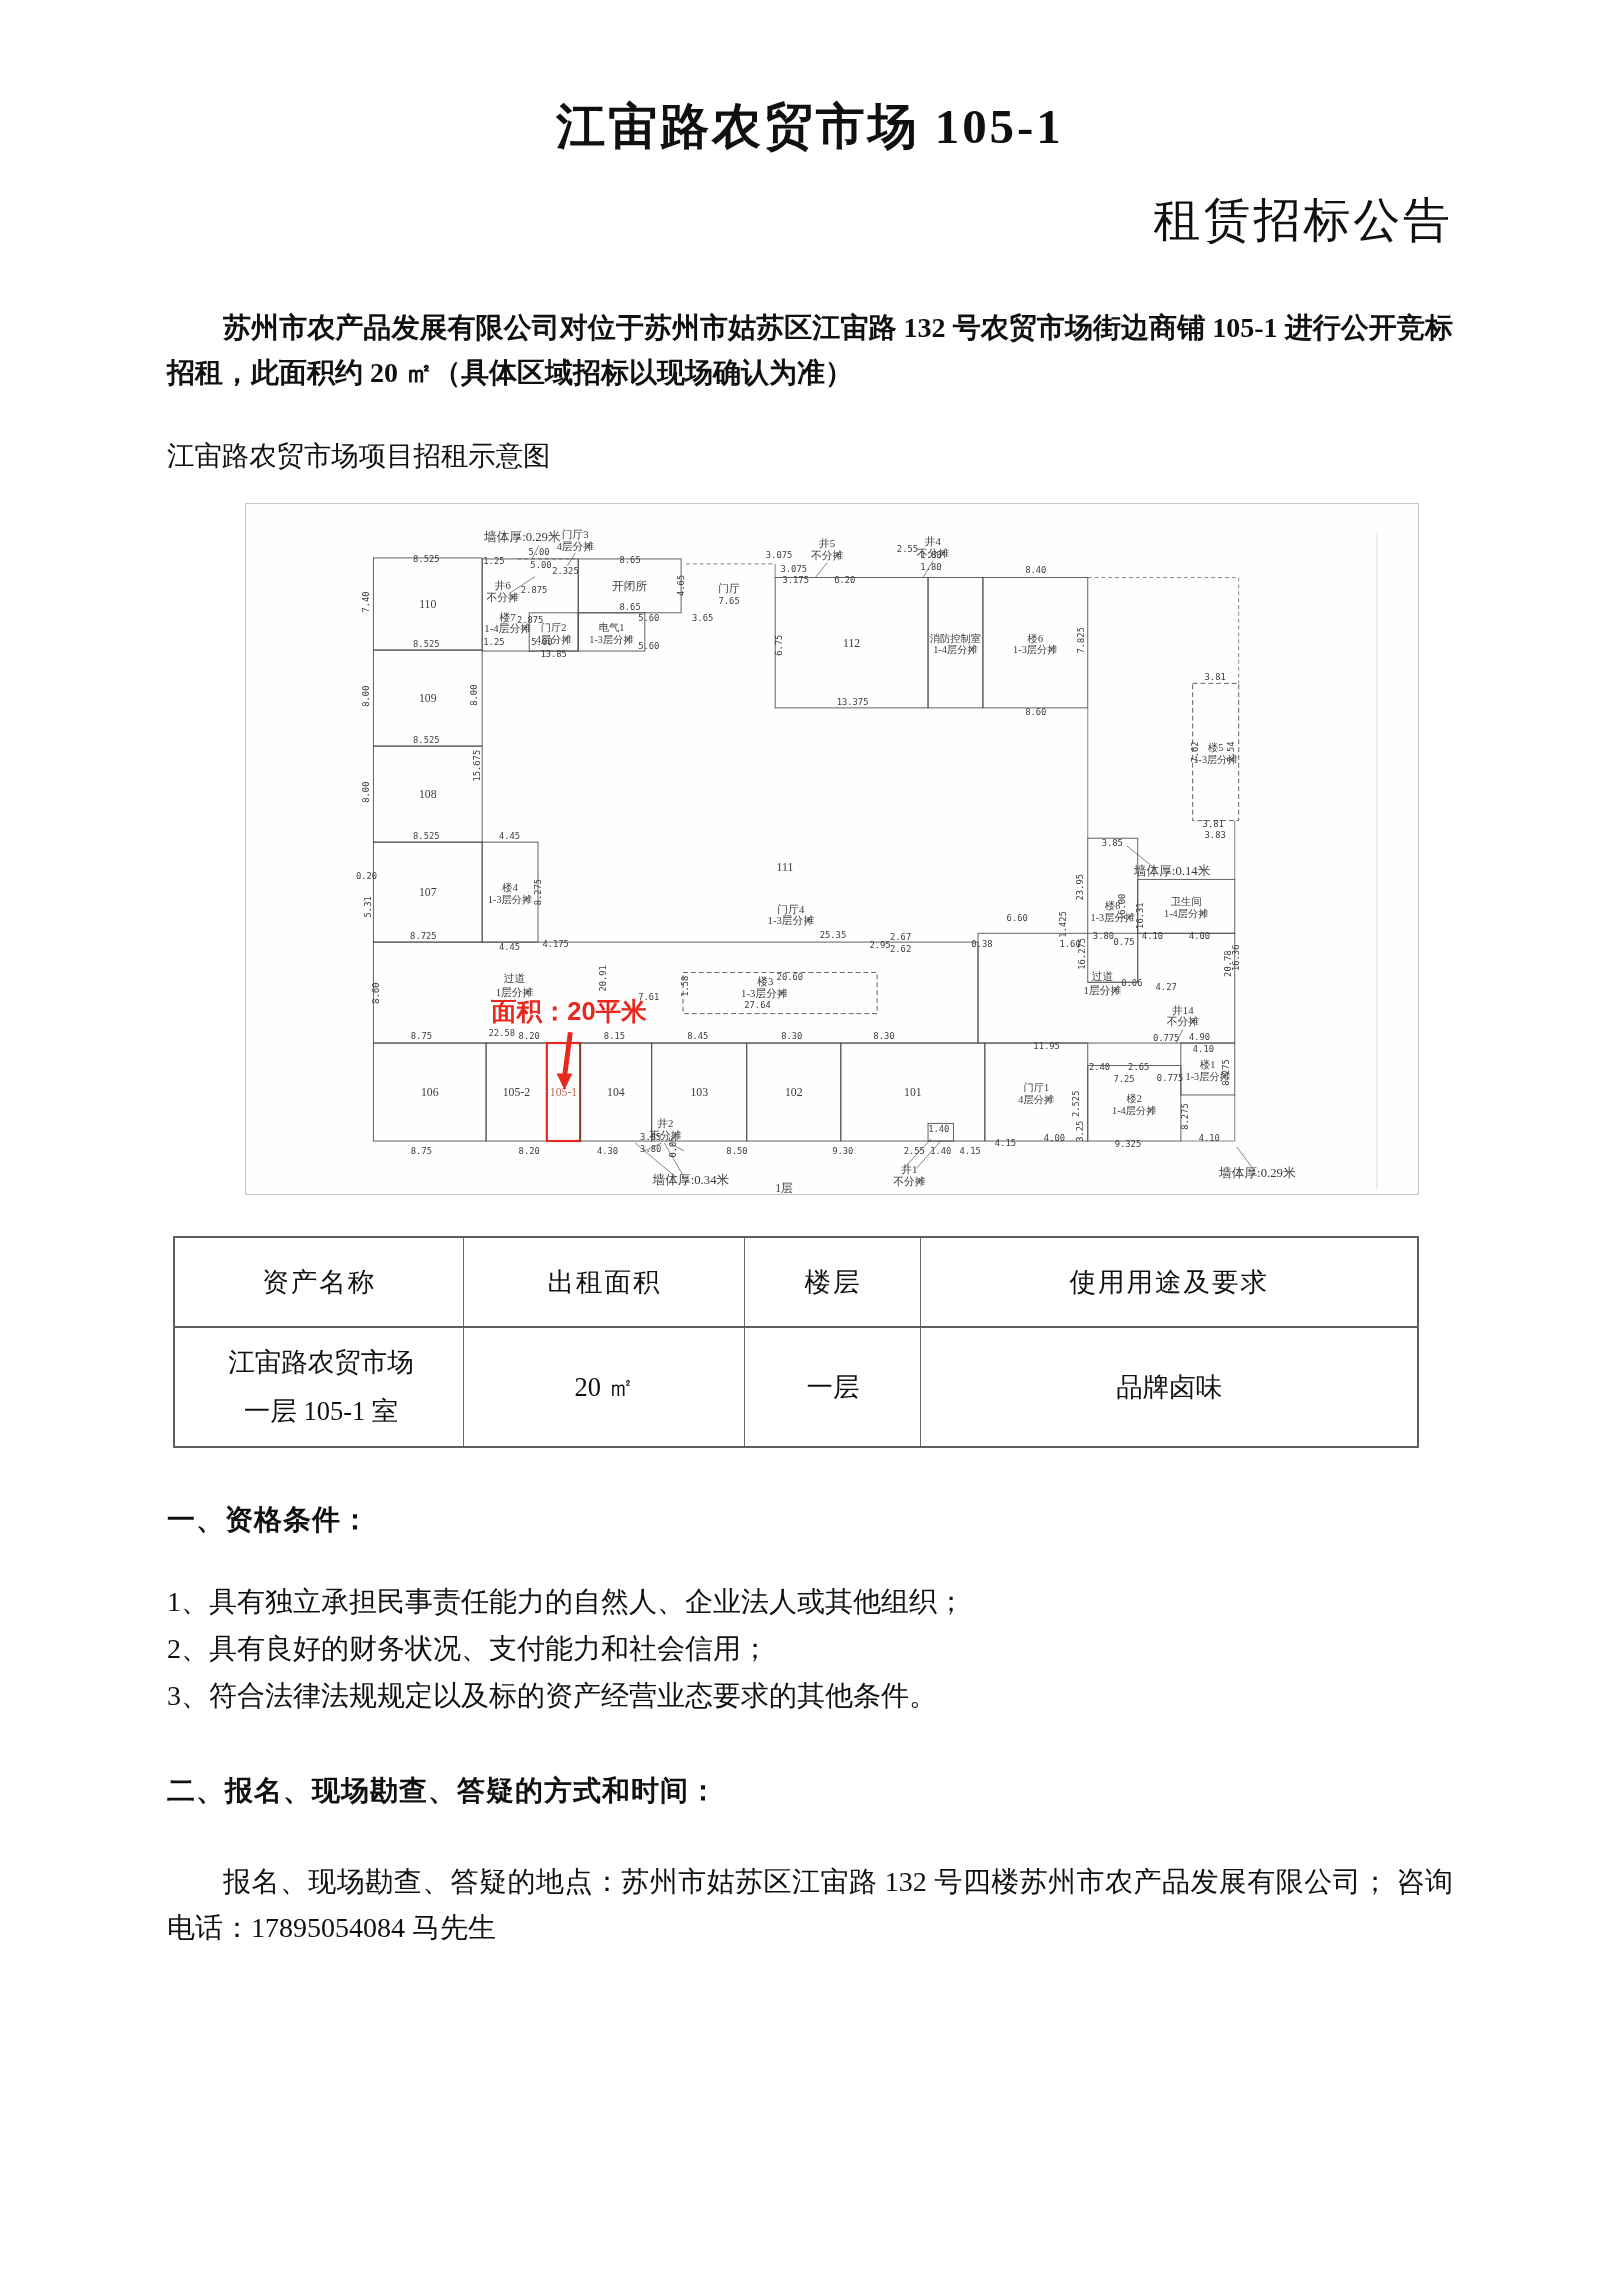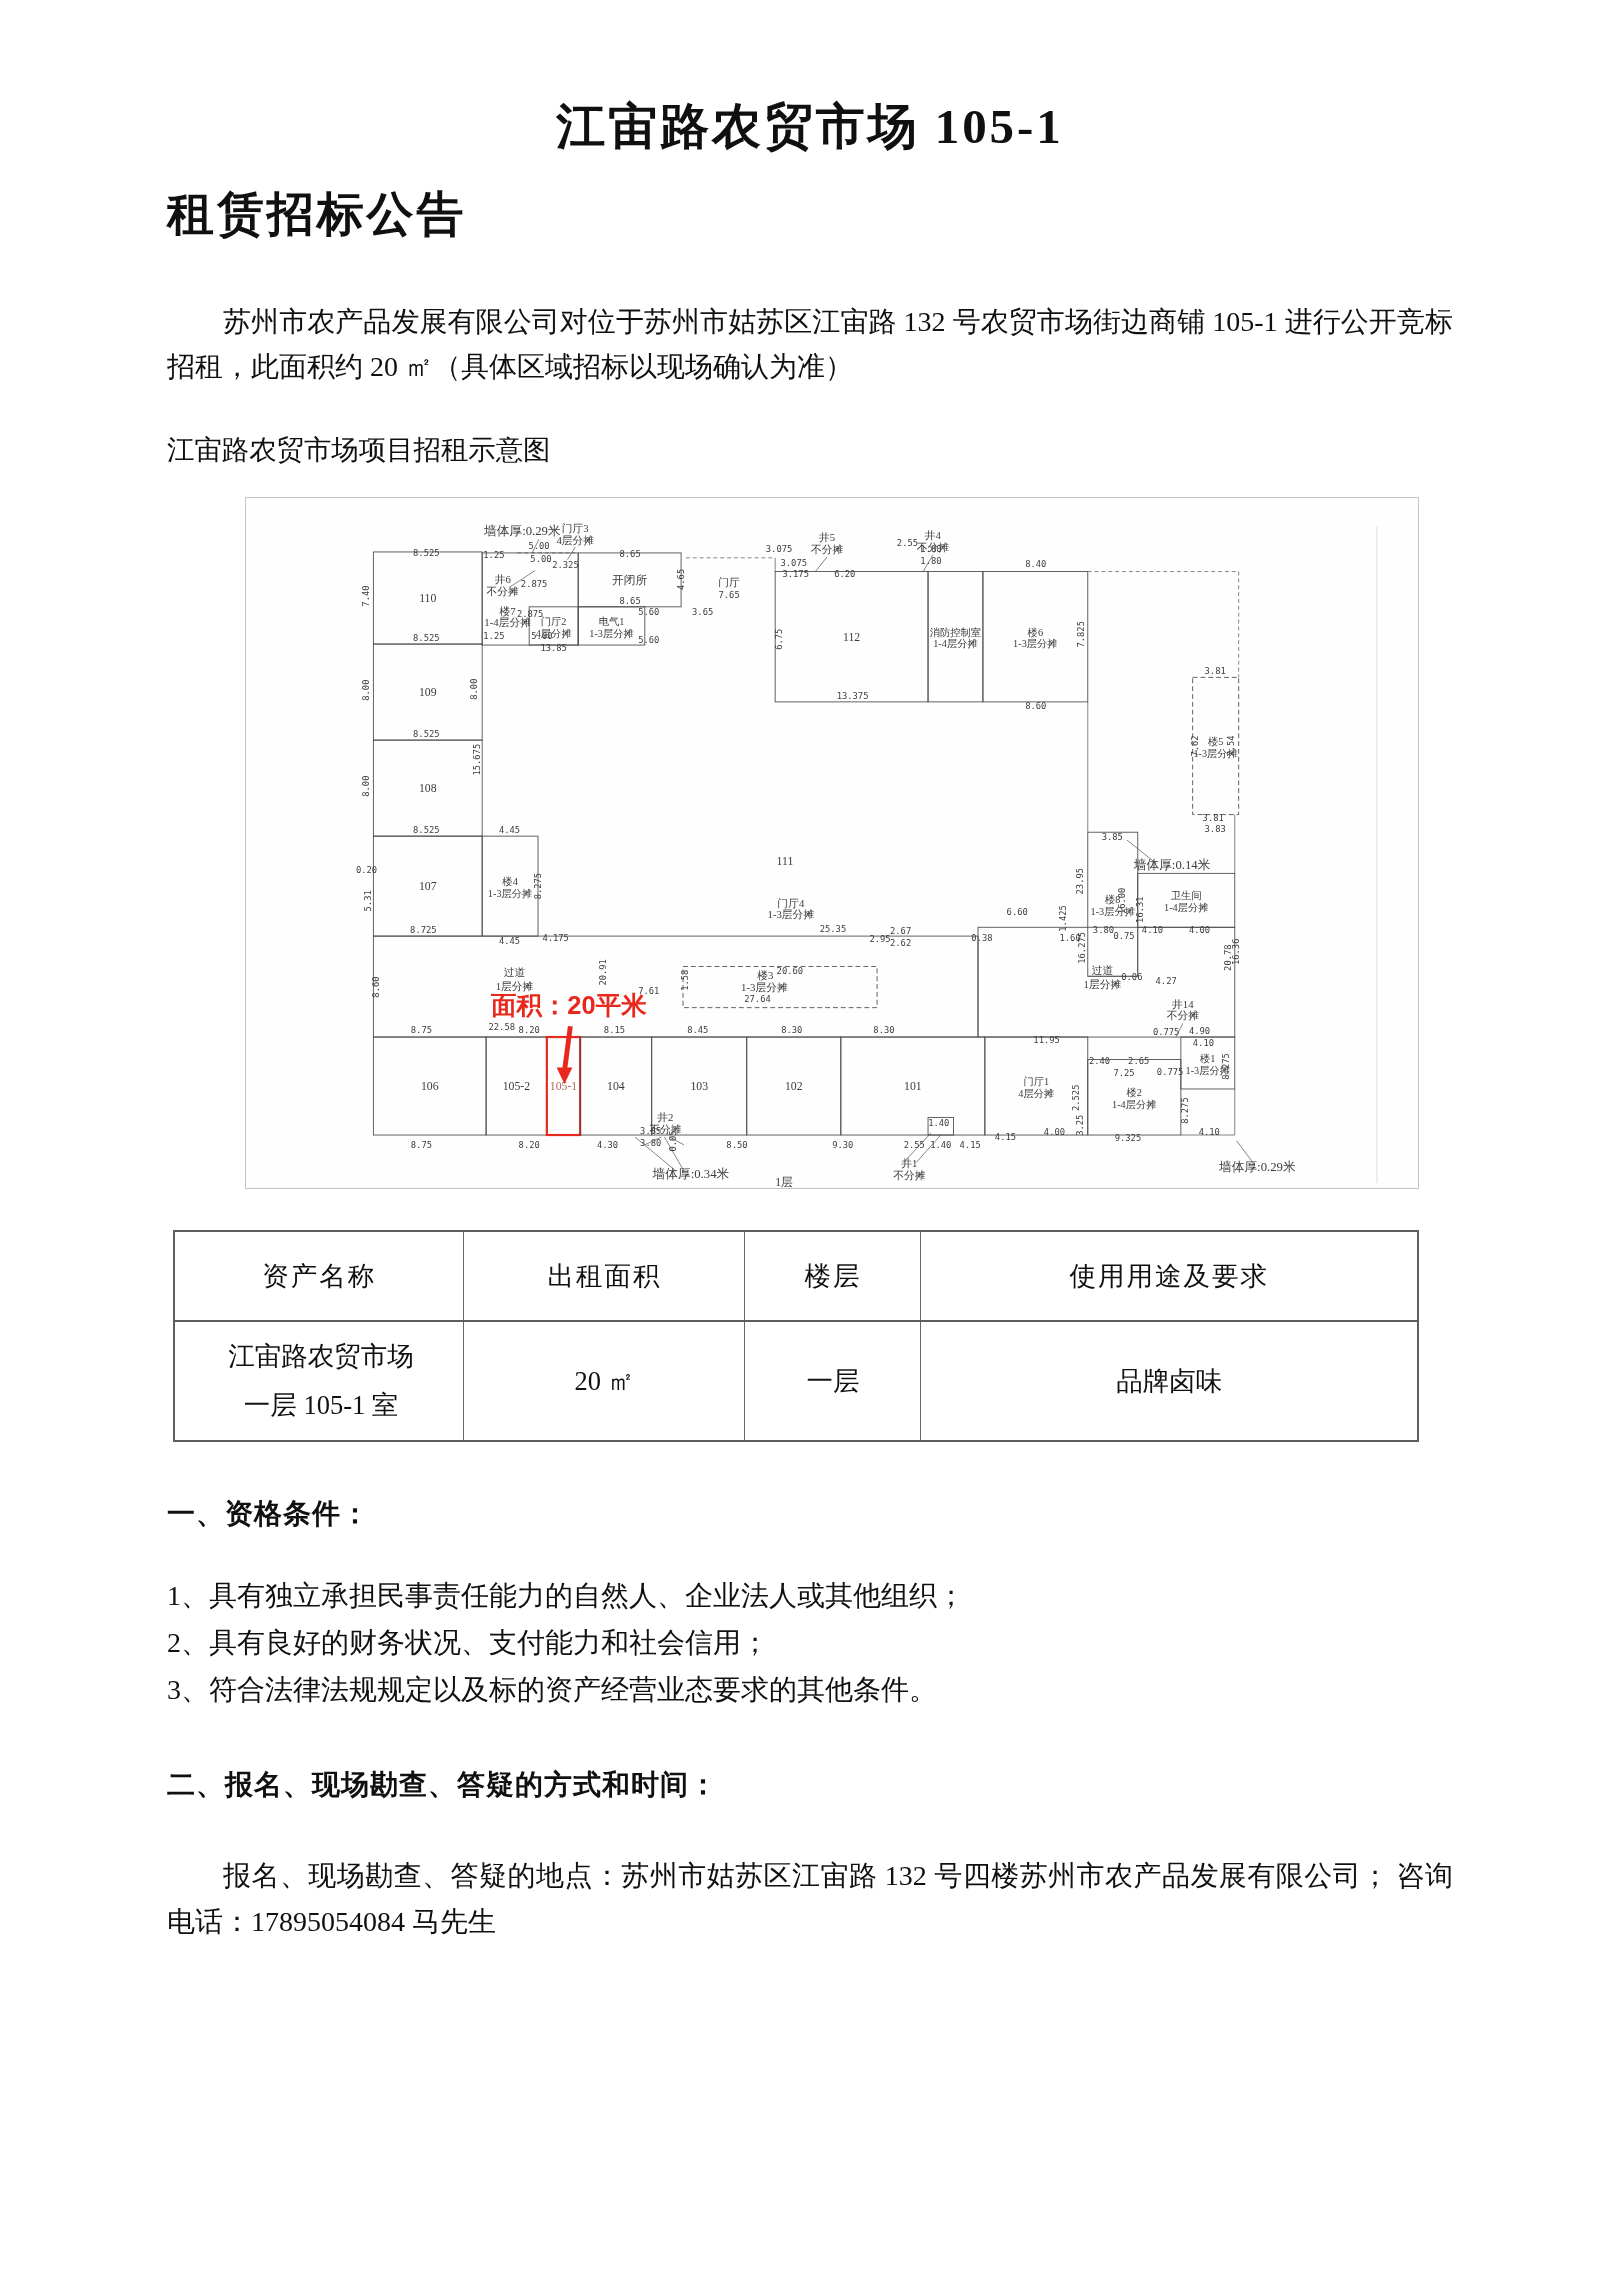--- a/index.html
+++ b/index.html
@@ -1,20 +1,20 @@
 <!DOCTYPE html>
 <html><head>
 <meta charset="utf-8">
 <style>
   html,body{margin:0;padding:0;background:#ffffff;}
   body{width:1620px;height:2292px;font-family:"Liberation Serif",serif;color:#101010;position:relative;}
   .content{padding:94px 167px 0 167px;}
   .t1{font-size:49px;font-weight:bold;text-align:center;margin:0;letter-spacing:2.9px;}
-  .t2{font-size:47px;font-weight:bold;text-align:left;margin:23px 0 0 0;letter-spacing:2.9px;}
-  .intro{font-size:28px;line-height:45px;text-indent:2em;text-align:justify;margin:53px 0 8px 0;}
+  .t2{font-size:47px;font-weight:normal;text-align:right;margin:29px 0 0 0;letter-spacing:2.9px;}
+  .intro{font-size:28px;line-height:45px;text-indent:2em;text-align:justify;margin:53px 0 8px 0;font-weight:bold;}
   .caption{font-size:27.4px;margin:43px 0 0 0;}
   .planwrap{margin:29px 0 0 78px;width:1174px;height:692px;position:relative;}
   .planwrap svg{position:absolute;left:0;top:0;}
   table.assets{border-collapse:collapse;margin:41px 0 0 5.9px;table-layout:fixed;font-size:26.5px;}
   table.assets th,table.assets td{border:1.7px solid #686868;font-weight:normal;}
   table.assets{border:2.4px solid #5d5d5d;}
   table.assets th{height:86px;text-align:center;letter-spacing:2px;border-bottom:2.4px solid #5d5d5d;}
   table.assets td{height:106px;text-align:center;}
   td.cell-name{text-align:left;padding:5.9px 9.8px 5.9px 13.7px;line-height:49px;}
   .h3{font-family:"Liberation Sans",sans-serif;font-size:28px;font-weight:bold;margin:53px 0 0 0;letter-spacing:1px;}

